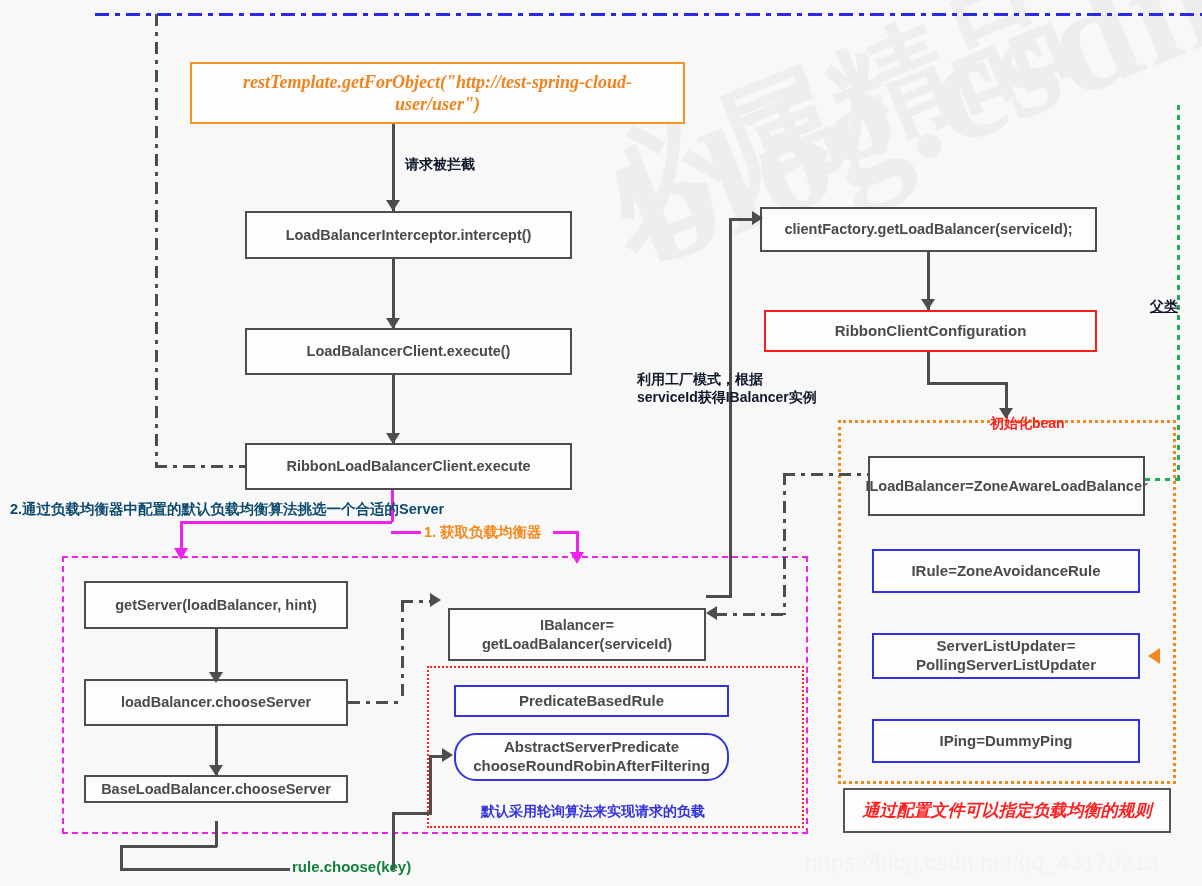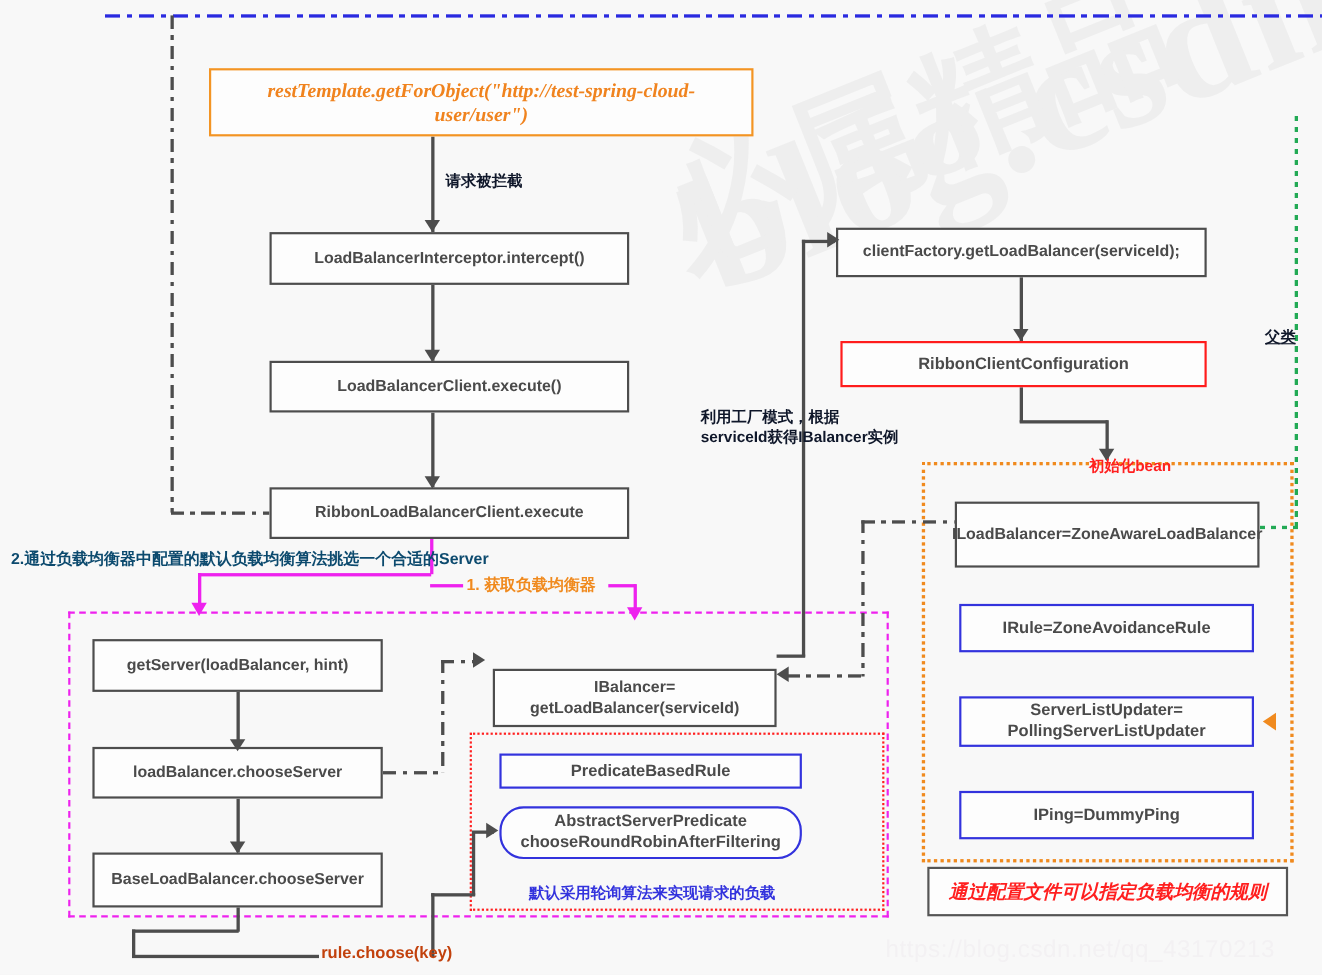--- a/index.html
+++ b/index.html
@@ -70,21 +70,21 @@
   .dot-h-green{position:absolute;height:3px;z-index:3;
     background-image:repeating-linear-gradient(to right,#22aa55 0 5px,transparent 5px 10px);}
 
   
   .lbl{position:absolute;z-index:6;white-space:pre;line-height:1.3;}
   .lbl-cn{color:#0f172a;font-size:14px;font-weight:bold;}
   .lbl-mag{color:#0c4a6e;font-size:14.5px;font-weight:bold;}
   .lbl-or{color:#f08a1e;font-size:14.5px;font-weight:bold;}
   .lbl-red{color:#ff2020;font-size:14px;font-weight:bold;}
   .lbl-blue{color:#3333dd;font-size:14px;font-weight:bold;}
-  .lbl-grey{color:#c2410c;font-size:15px;font-weight:bold;}
+  .lbl-grey{color:#15803d;font-size:15px;font-weight:bold;}
 </style>
 </head>
 <body>
 
 <div id="canvas">
 
   <div class="wm wm-big" style="left:600px;top:-40px;">blog.csdn.com</div>
   <div class="wm wm-big" style="left:590px;top:30px;font-size:120px;">必属精品</div>
   <div class="wm-url">https://blog.csdn.net/qq_43170213</div>
 
@@ -126,21 +126,21 @@
   <div class="region region-magenta" style="left:62px;top:556px;width:746px;height:278px;"></div>
 
   <div class="box box-grey" style="left:84px;top:581px;width:264px;height:48px;">getServer(loadBalancer, hint)</div>
   <div class="ln lnv" style="left:215px;top:629px;height:55px;"></div>
   <div class="arr arr-d" style="left:209px;top:672px;"></div>
 
   <div class="box box-grey" style="left:84px;top:679px;width:264px;height:47px;">loadBalancer.chooseServer</div>
   <div class="ln lnv" style="left:215px;top:726px;height:50px;"></div>
   <div class="arr arr-d" style="left:209px;top:765px;"></div>
 
-  <div class="box box-grey" style="left:84px;top:775px;width:264px;height:50px;">BaseLoadBalancer.chooseServer</div>
+  <div class="box box-grey" style="left:84px;top:775px;width:264px;height:28px;">BaseLoadBalancer.chooseServer</div>
 
   <div class="ln lnv" style="left:215px;top:821px;height:26px;"></div>
   <div class="ln lnh" style="left:120px;top:845px;width:97px;"></div>
   <div class="ln lnv" style="left:120px;top:845px;height:25px;"></div>
   <div class="ln lnh" style="left:120px;top:868px;width:170px;"></div>
   <div class="lbl lbl-grey" style="left:292px;top:857px;">rule.choose(key)</div>
   <div class="ln lnv" style="left:392px;top:812px;height:58px;"></div>
   <div class="ln lnh" style="left:392px;top:812px;width:40px;"></div>
   <div class="ln lnv" style="left:429px;top:757px;height:57px;"></div>
   <div class="ln lnh" style="left:429px;top:755px;width:20px;"></div>

